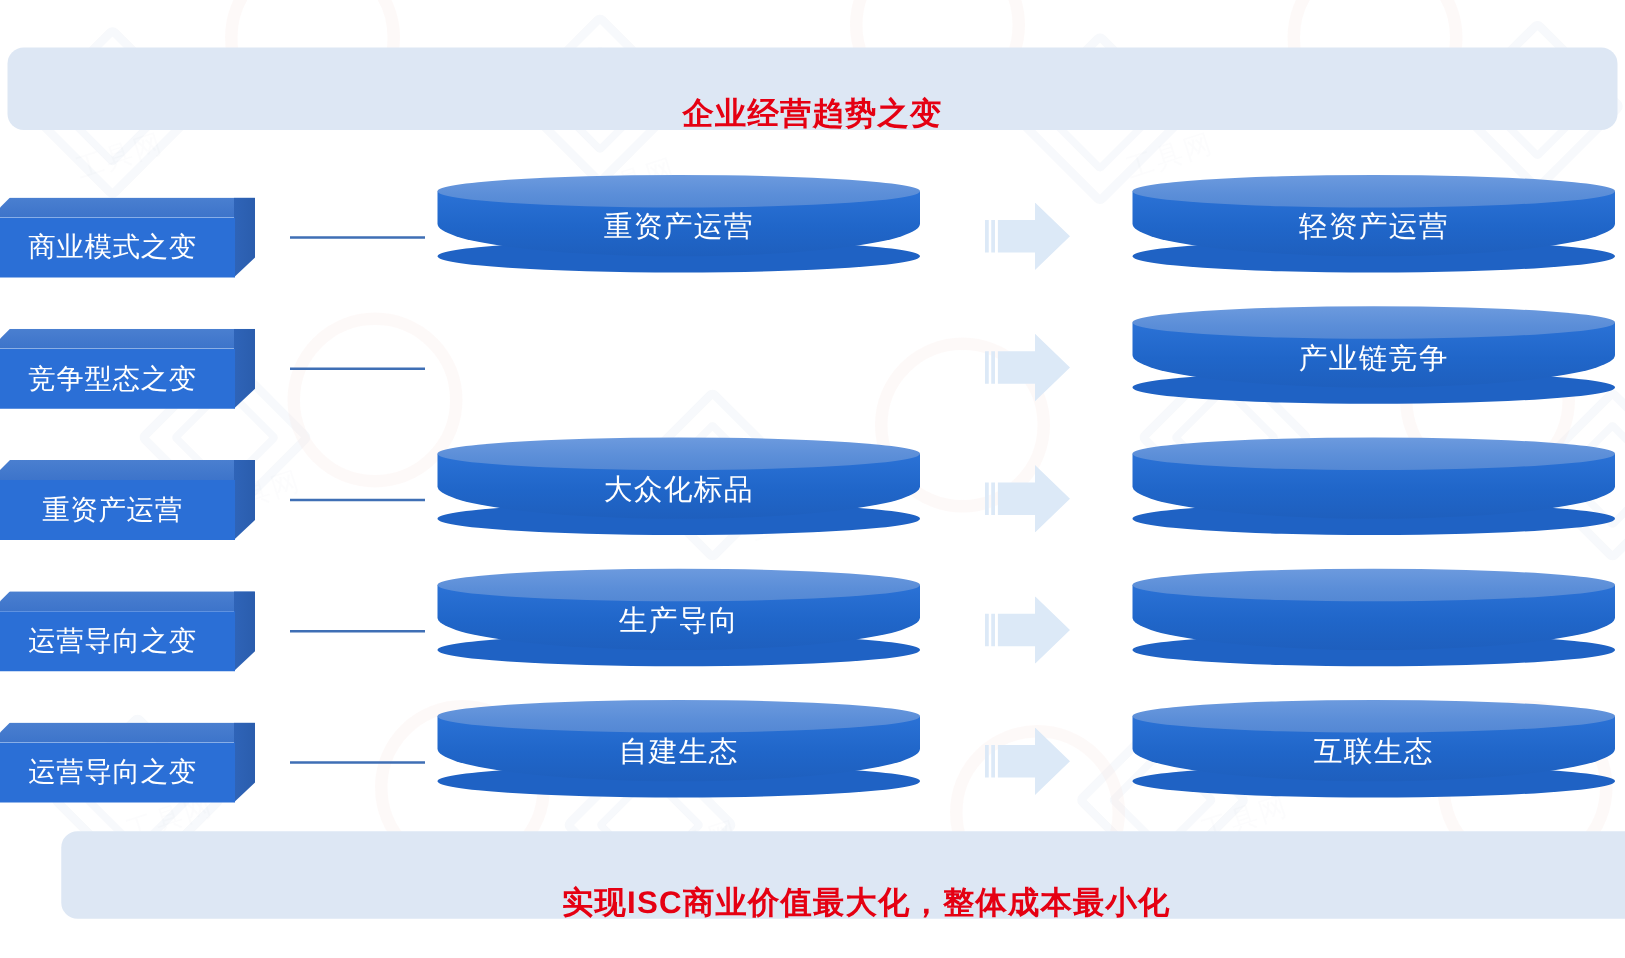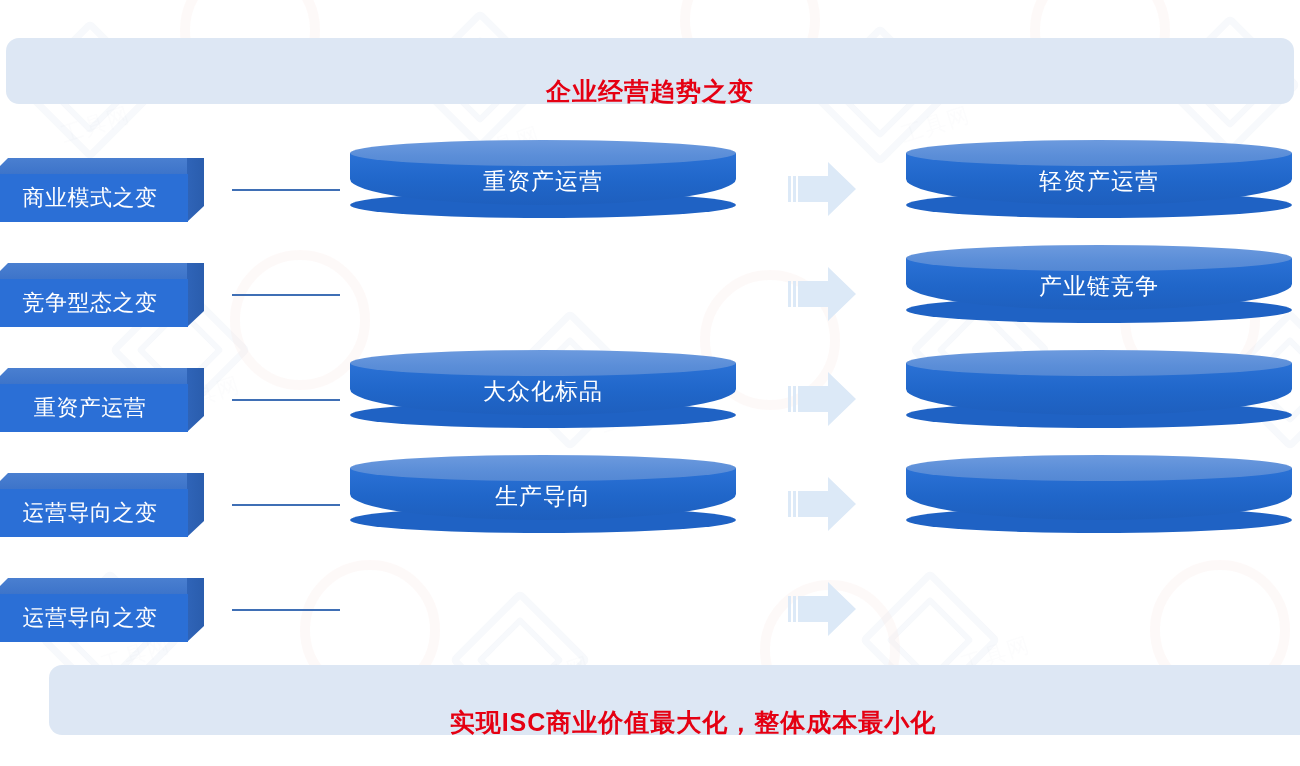--- a/index.html
+++ b/index.html
@@ -368,24 +368,34 @@
 
   <div class="row" style="top:560px;">
     <div class="box3d">
       <div class="top-face"></div>
       <div class="side-face"></div>
       <div class="front-face">
         <span class="label-text">运营导向之变</span>
       </div>
     </div>
     <div class="connector"></div>
+    <div class="cyl left">
+      <div class="body"></div>
+      <div class="cap"></div>
+      <div class="cyl-text">自建生态</div>
+    </div>
     <div class="arrow">
       <div class="tail-stripe s1"></div>
       <div class="tail-stripe s2"></div>
       <div class="head"></div>
     </div>
+    <div class="cyl right">
+      <div class="body"></div>
+      <div class="cap"></div>
+      <div class="cyl-text">互联生态</div>
+    </div>
   </div>
 
 </div>
 
 <div class="banner" id="bottom-banner">
   <div class="banner-text">实现ISC商业价值最大化，整体成本最小化</div>
 </div>
 
 </body></html>

